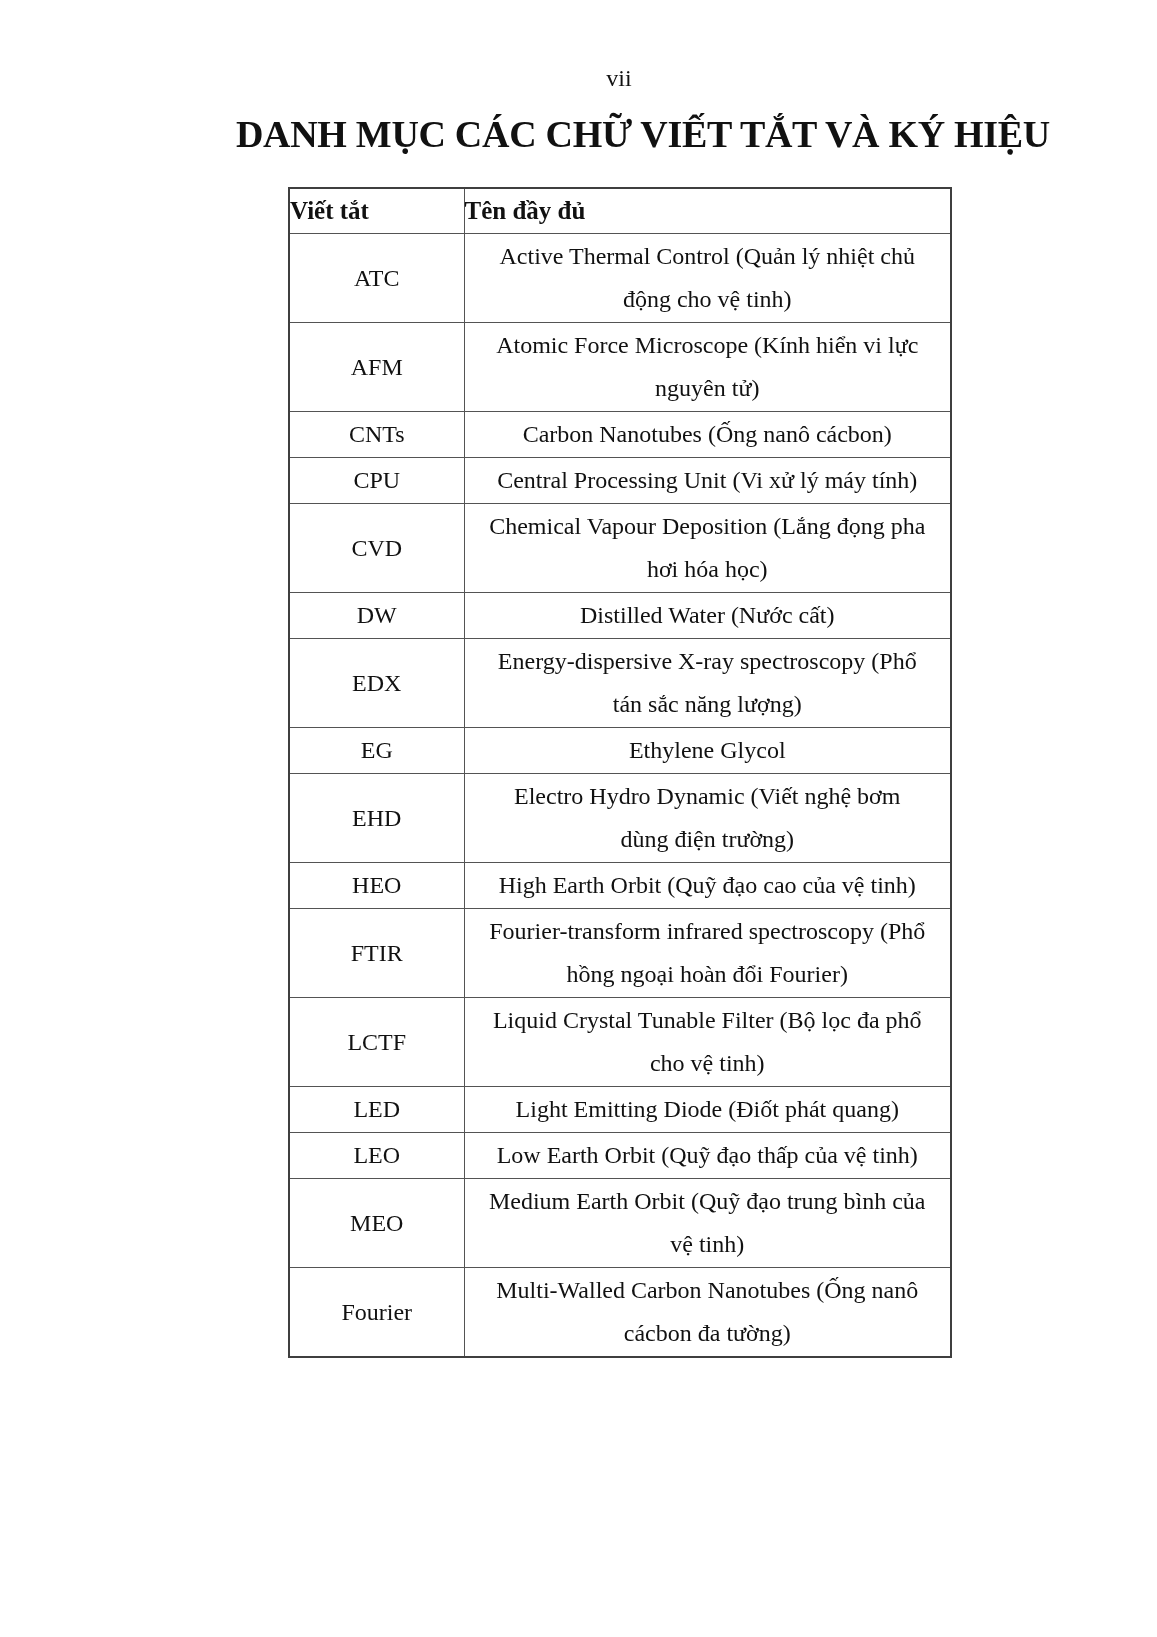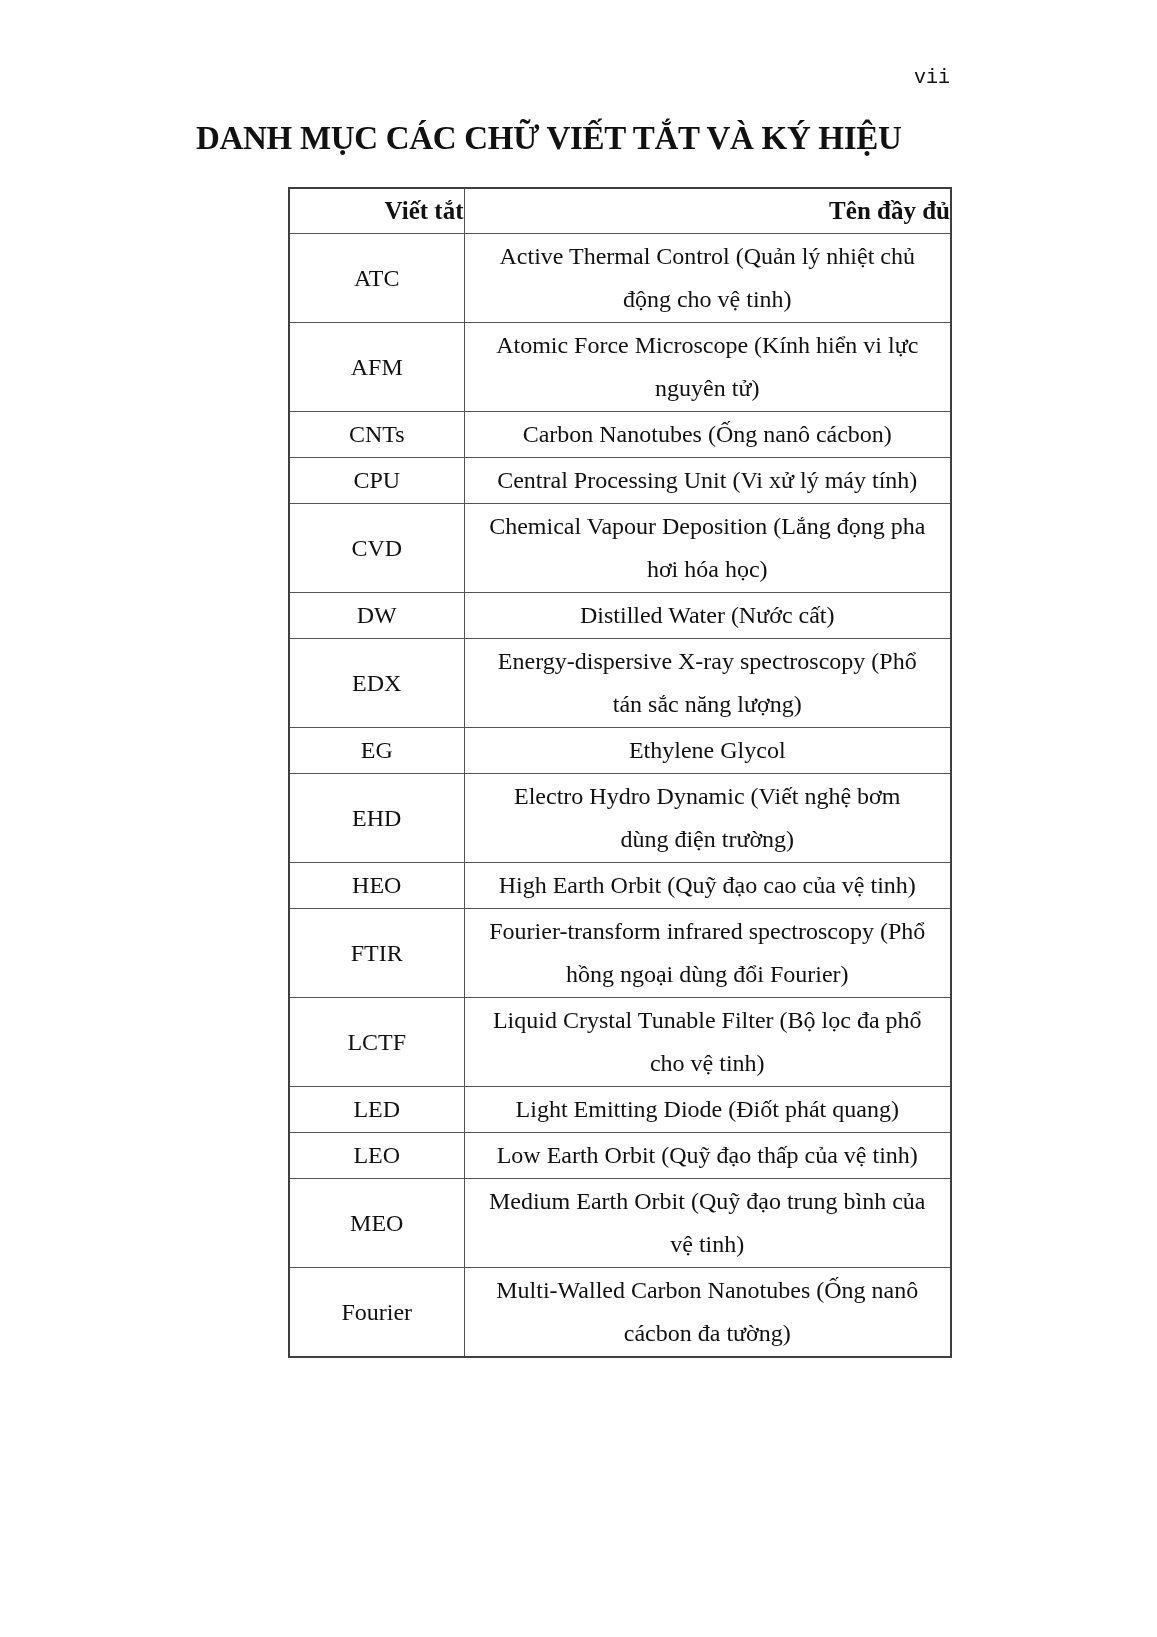--- a/index.html
+++ b/index.html
@@ -7,52 +7,51 @@
     width: 1157px; height: 1637px;
     background: #ffffff;
     font-family: "Liberation Serif", "DejaVu Serif", serif;
     color: #111111;
     position: relative;
     overflow: hidden;
   }
   .page-number {
     position: absolute;
     top: 64px; left: 288px; width: 662px;
-    text-align: right;
-    font-size: 20px;
+    text-align: center;
+    font-size: 24px;
     line-height: 28px;
-    font-family: Liberation Mono, monospace;
   }
   .title {
     position: absolute;
     top: 112px; left: 188px; width: 862px;
-    margin: 8px;
-    text-align: left;
-    font-size: 33px;
+    margin: 0;
+    text-align: right;
+    font-size: 38px;
     font-weight: bold;
     letter-spacing: -0.3px;
     white-space: nowrap;
   }
   table.abbr-table {
     position: absolute;
     left: 288px; top: 187px;
     width: 662px;
     border-collapse: collapse;
     table-layout: fixed;
     border: 2px solid #3f3f3f;
   }
   .abbr-table th, .abbr-table td {
     border: 1px solid #545454;
     padding: 0;
   }
   .abbr-table th {
     font-size: 25px;
     font-weight: bold;
     height: 44px;
-    text-align: right;
+    text-align: left;
     vertical-align: middle;
     margin-left: 24px;
   }
   td.cell-abbr {
     text-align: center;
     vertical-align: middle;
     font-size: 24px;
   }
   td.cell-full {
     text-align: center;
@@ -147,21 +146,21 @@
       <tr>
         <td class="cell-abbr">HEO</td>
         <td class="cell-full">
           <div class="ln">High Earth Orbit (Quỹ đạo cao của vệ tinh)</div>
         </td>
       </tr>
       <tr>
         <td class="cell-abbr">FTIR</td>
         <td class="cell-full">
           <div class="ln">Fourier-transform infrared spectroscopy (Phổ</div>
-          <div class="ln">hồng ngoại dùng đổi Fourier)</div>
+          <div class="ln">hồng ngoại hoàn đổi Fourier)</div>
         </td>
       </tr>
       <tr>
         <td class="cell-abbr">LCTF</td>
         <td class="cell-full">
           <div class="ln">Liquid Crystal Tunable Filter (Bộ lọc đa phổ</div>
           <div class="ln">cho vệ tinh)</div>
         </td>
       </tr>
       <tr>

